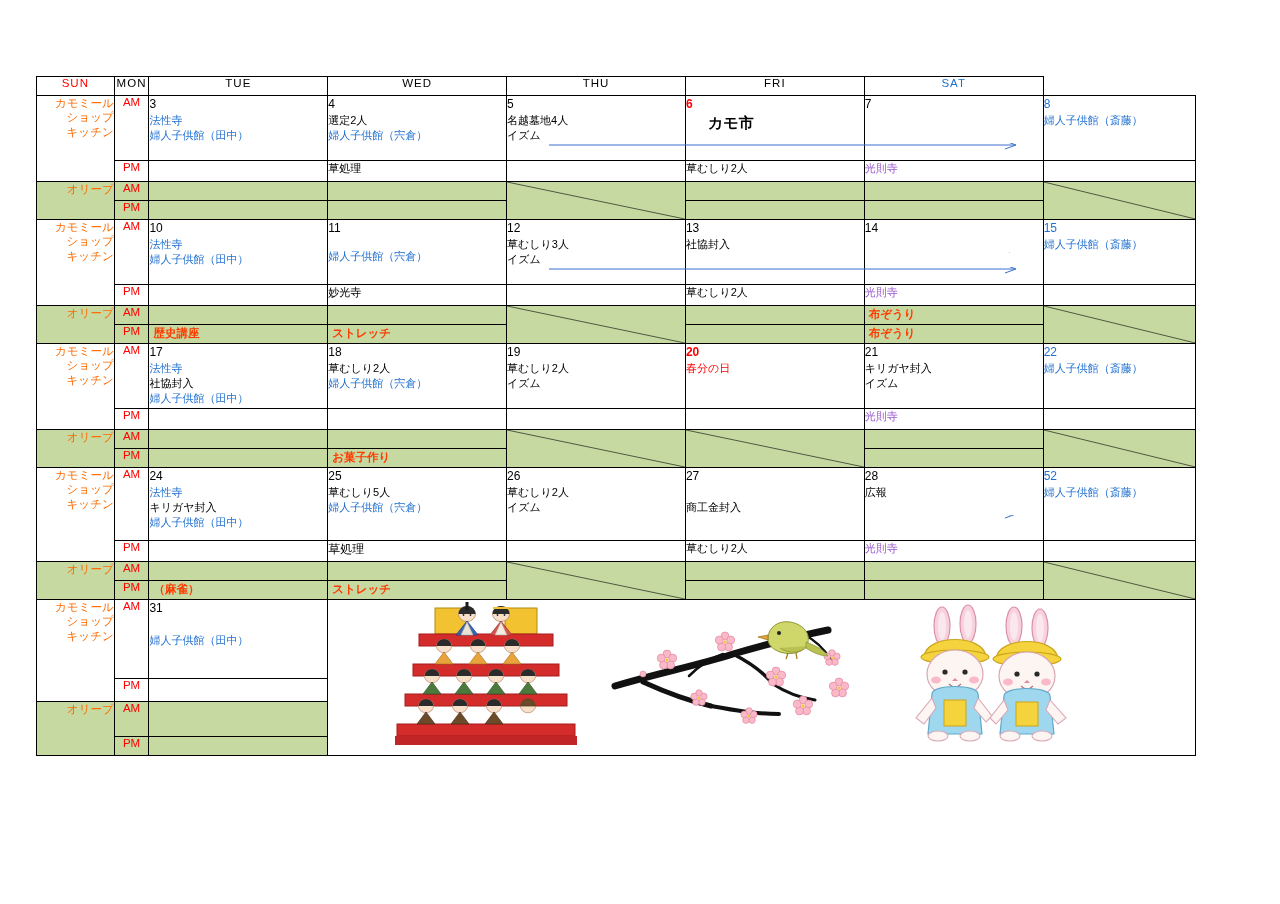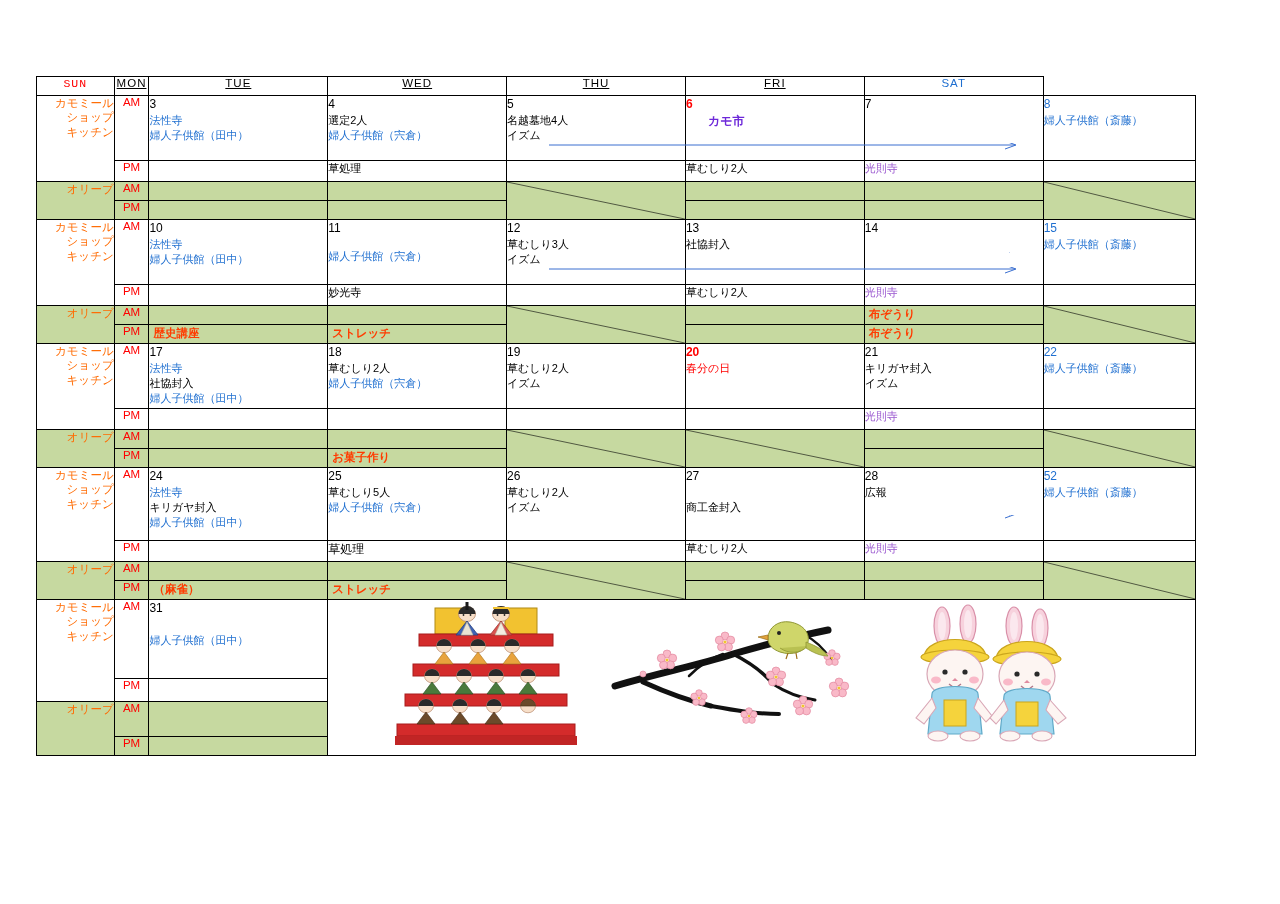--- a/index.html
+++ b/index.html
@@ -37,44 +37,44 @@
   }
   col.c-lbl{width:76px;}
   col.c-ampm{width:34px;}
   col.c-day{width:175px;}
   col.c-sat{width:149px;}
 
   thead th{
     height:18px;text-align:center;vertical-align:middle;
     font-size:12px;font-weight:bold;letter-spacing:1px;
   }
-  th.sun{color:#ff0000;font-family:Liberation Mono, monospace;}
+  th.sun{color:#ff0000;}
   th.sat{color:#1f6fd0;}
-  th.wk{color:#000;text-decoration:underline;}
+  th.wk{color:#000;}
 
   td.lbl{
     text-align:right;vertical-align:middle;
     color:#ff6a00;font-size:10.5px;line-height:1.25;
     padding-left:4px;font-weight:bold;
   }
   td.lbl.olive{color:#ff6a00;font-size:11.5px;font-weight:normal;}
   td.ampm{
     text-align:center;vertical-align:middle;
     color:#ff0000;font-size:9.5px;font-weight:bold;
   }
   td.cell{position:relative;padding:3px 4px 3px 5px;line-height:1.35;}
 
   .daynum{font-size:12px;color:#000;display:block;margin-bottom:1px;}
   .daynum.red{color:#ff0000;font-weight:bold;}
   .daynum.blue{color:#1f6fd0;}
   .ev{display:block;font-size:11px;color:#000;white-space:nowrap;}
   .ev.blue{color:#1f6fd0;}
   .ev.purple{color:#9b59d0;}
   .ev.red{color:#ff0000;}
-  .holiday{display:inline-block;color:#6d28d9;font-weight:bold;font-size:12px;margin-left:22px;}
+  .holiday{display:inline-block;color:#000000;font-weight:bold;font-size:15px;margin-left:22px;}
 
   
   tr.olive td{background:#c6d9a0;height:16px;}
   tr.olive td.cell{padding:1px 4px;}
   .ev.olive-txt{color:#ff3b00;font-size:11.5px;font-weight:bold;}
 
   
   .diag{position:relative;}
   .diag svg{position:absolute;left:0;top:0;width:100%;height:100%;display:block;}
 

